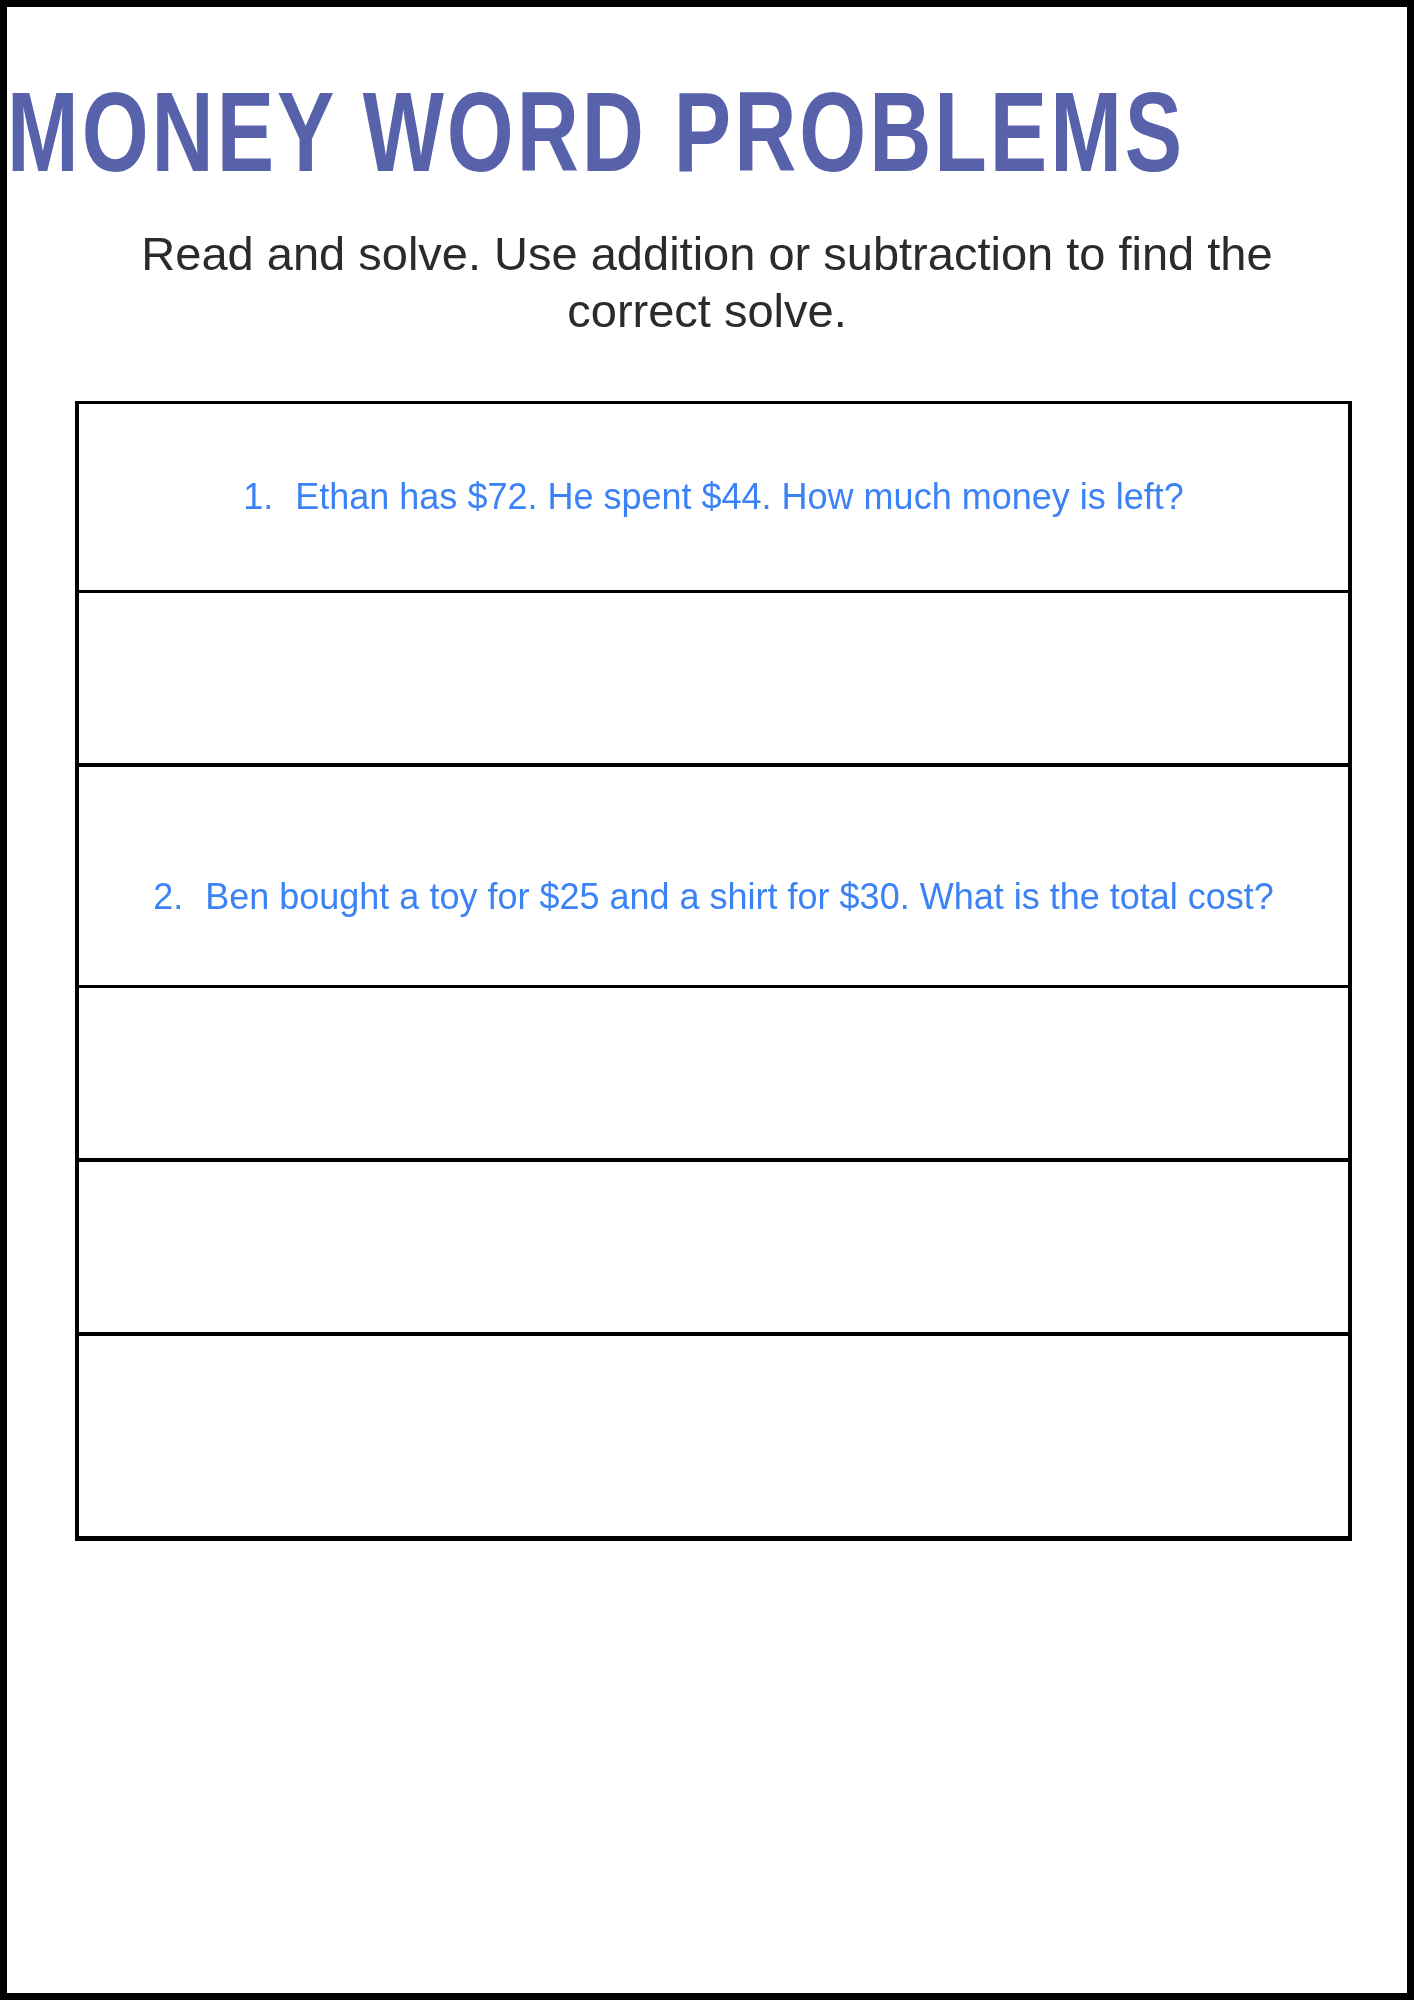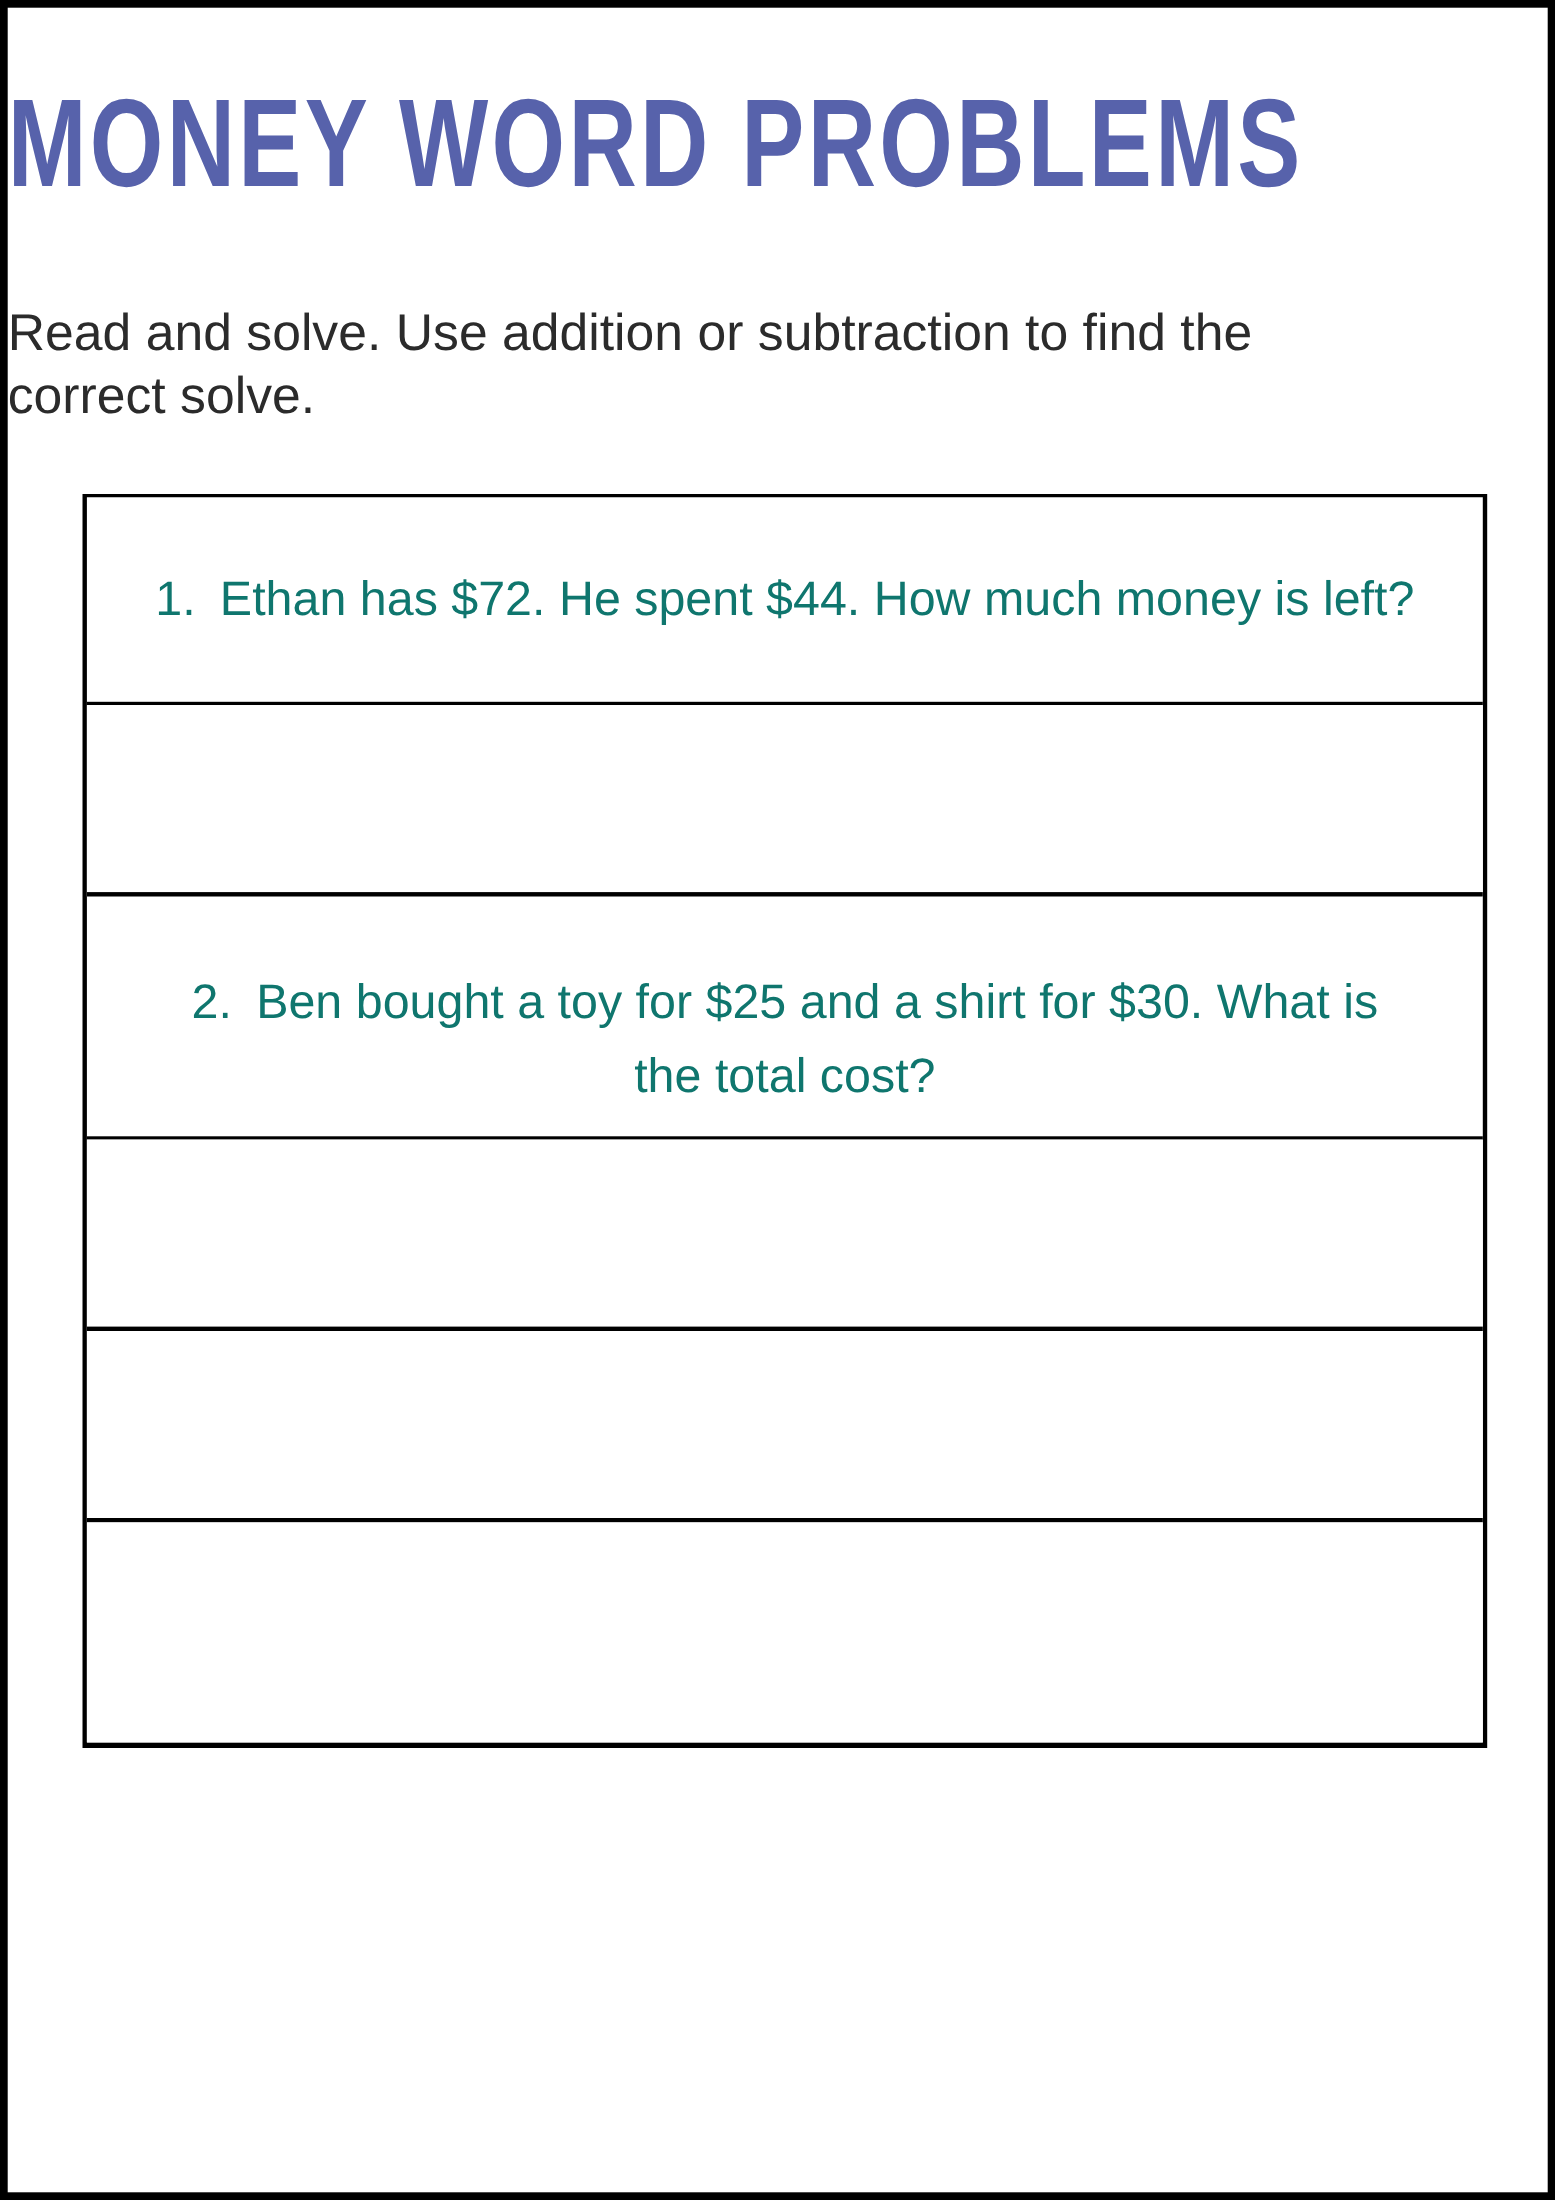--- a/index.html
+++ b/index.html
@@ -26,21 +26,22 @@
     line-height: 116px;
     font-weight: 700;
     letter-spacing: 3px;
     color: #5762ab;
     transform: scaleY(1.32);
     transform-origin: center center;
     white-space: nowrap;
   }
 
   .instructions {
-    margin-top: 84px;
+    margin-top: 36px;
+    text-align: center;
     font-size: 47px;
     line-height: 57px;
     color: #2b2b2b;
   }
 
   .worksheet {
     margin-top: 62px;
     margin-left: 68px;
     width: 1277px;
     border: 4px solid #000000;
@@ -54,23 +55,23 @@
     display: flex;
     align-items: center;
     justify-content: center;
     border-bottom: 3px solid #000000;
   }
   .q-row.later { height: 179px; margin-top: 42px; }
 
   .q-text {
     max-width: 1150px;
     text-align: center;
-    font-size: 44px;
+    font-size: 36px;
     line-height: 68px;
-    color: #0f766e;
+    color: #3b82f6;
   }
 
   .q-num {
     display: inline-block;
     margin-right: 22px;
   }
 
   .a-row {
     height: 174px;
     border-bottom: 4px solid #000000;

